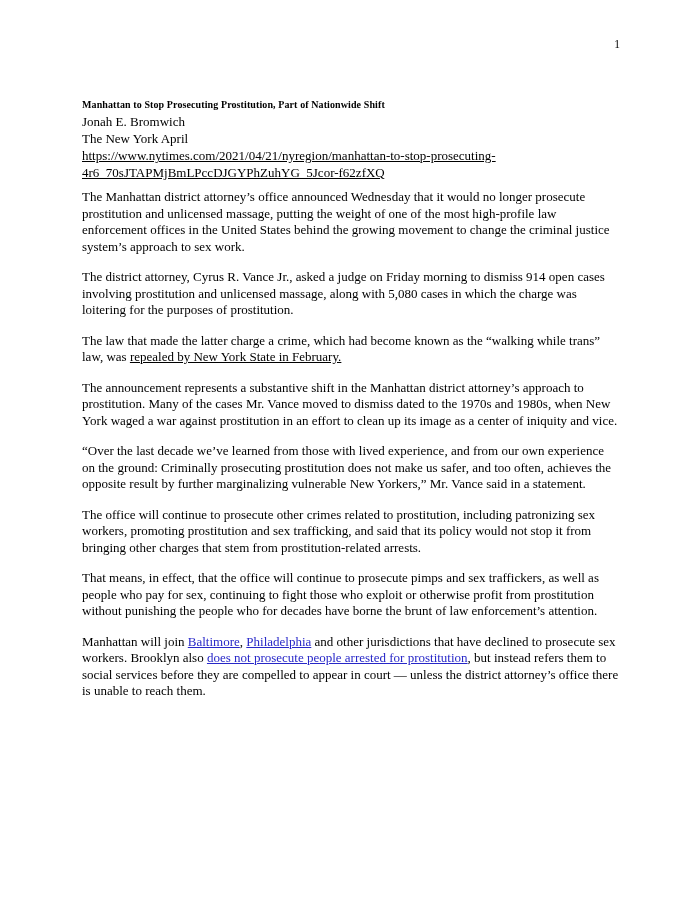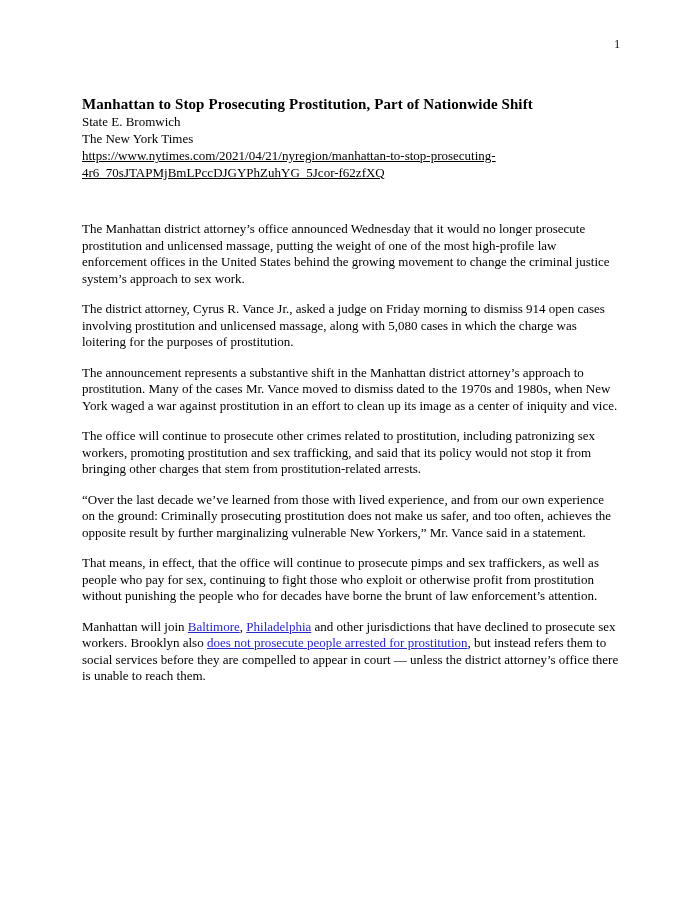--- a/index.html
+++ b/index.html
@@ -25,71 +25,72 @@
     font-size: 11.5px;
     line-height: 13px;
   }
   .content {
     position: absolute;
     left: 82px;
     right: 80px;
     top: 96px;
   }
   .doc-title {
-    font-size: 15px;
+    font-size: 10px;
     font-weight: bold;
     line-height: 17px;
     margin: 0;
     letter-spacing: 0.1px;
   }
   .meta-line {
     line-height: 17px;
   }
   .url-block {
     word-break: break-all;
     text-decoration: underline;
   }
   .article-body .para {
     margin: 14px 0 0 0;
   }
   .article-body .para:first-child {
-    margin-top: 40px;
+    margin-top: 8px;
   }
   .doc-link {
     cursor: pointer;
   }
   .underlined {
     text-decoration: underline;
   }
 </style>
 </head>
 <body>
 
 <div class="page">
 
   <div class="page-number">1</div>
 
   <div class="content">
 
     <h1 class="doc-title">Manhattan to Stop Prosecuting Prostitution, Part of Nationwide Shift</h1>
 
-    <div class="meta-line">State E. Bromwich</div>
+    <div class="meta-line">Jonah E. Bromwich</div>
 
 
-    <div class="meta-line">The New York Times</div>
+    <div class="meta-line">The New York April</div>
 
     <div class="url-block">
         <div class="meta-line">https://www.nytimes.com/2021/04/21/nyregion/manhattan-to-stop-prosecuting-</div>
         <div class="meta-line">4r6_70sJTAPMjBmLPccDJGYPhZuhYG_5Jcor-f62zfXQ</div>
       </div>
 
     <div class="article-body">
         <p class="para"><span>The Manhattan district attorney’s office announced Wednesday that it would no longer prosecute prostitution and unlicensed massage, putting the weight of one of the most high-profile law enforcement offices in the United States behind the growing movement to change the criminal justice system’s approach to sex work.</span></p>
         <p class="para"><span>The district attorney, Cyrus R. Vance Jr., asked a judge on Friday morning to dismiss 914 open cases involving prostitution and unlicensed massage, along with 5,080 cases in which the charge was loitering for the purposes of prostitution.</span></p>
+        <p class="para"><span>The law that made the latter charge a crime, which had become known as the “walking while trans” law, was </span><span class="underlined">repealed by New York State in February.</span></p>
         <p class="para"><span>The announcement represents a substantive shift in the Manhattan district attorney’s approach to prostitution. Many of the cases Mr. Vance moved to dismiss dated to the 1970s and 1980s, when New York waged a war against prostitution in an effort to clean up its image as a center of iniquity and vice.</span></p>
+        <p class="para"><span>“Over the last decade we’ve learned from those with lived experience, and from our own experience on the ground: Criminally prosecuting prostitution does not make us safer, and too often, achieves the opposite result by further marginalizing vulnerable New Yorkers,” Mr. Vance said in a statement.</span></p>
         <p class="para"><span>The office will continue to prosecute other crimes related to prostitution, including patronizing sex workers, promoting prostitution and sex trafficking, and said that its policy would not stop it from bringing other charges that stem from prostitution-related arrests.</span></p>
-        <p class="para"><span>“Over the last decade we’ve learned from those with lived experience, and from our own experience on the ground: Criminally prosecuting prostitution does not make us safer, and too often, achieves the opposite result by further marginalizing vulnerable New Yorkers,” Mr. Vance said in a statement.</span></p>
         <p class="para"><span>That means, in effect, that the office will continue to prosecute pimps and sex traffickers, as well as people who pay for sex, continuing to fight those who exploit or otherwise profit from prostitution without punishing the people who for decades have borne the brunt of law enforcement’s attention.</span></p>
         <p class="para"><span>Manhattan will join </span><a class="doc-link" href="#" style="color: rgb(39, 39, 200);">Baltimore</a><span>, </span><a class="doc-link" href="#" style="color: rgb(39, 39, 200);">Philadelphia</a><span> and other jurisdictions that have declined to prosecute sex workers. Brooklyn also </span><a class="doc-link" href="#" style="color: rgb(39, 39, 200);">does not prosecute people arrested for prostitution</a><span>, but instead refers them to social services before they are compelled to appear in court — unless the district attorney’s office there is unable to reach them.</span></p>
       </div>
 
   </div>
 </div>
 
 </body></html>

